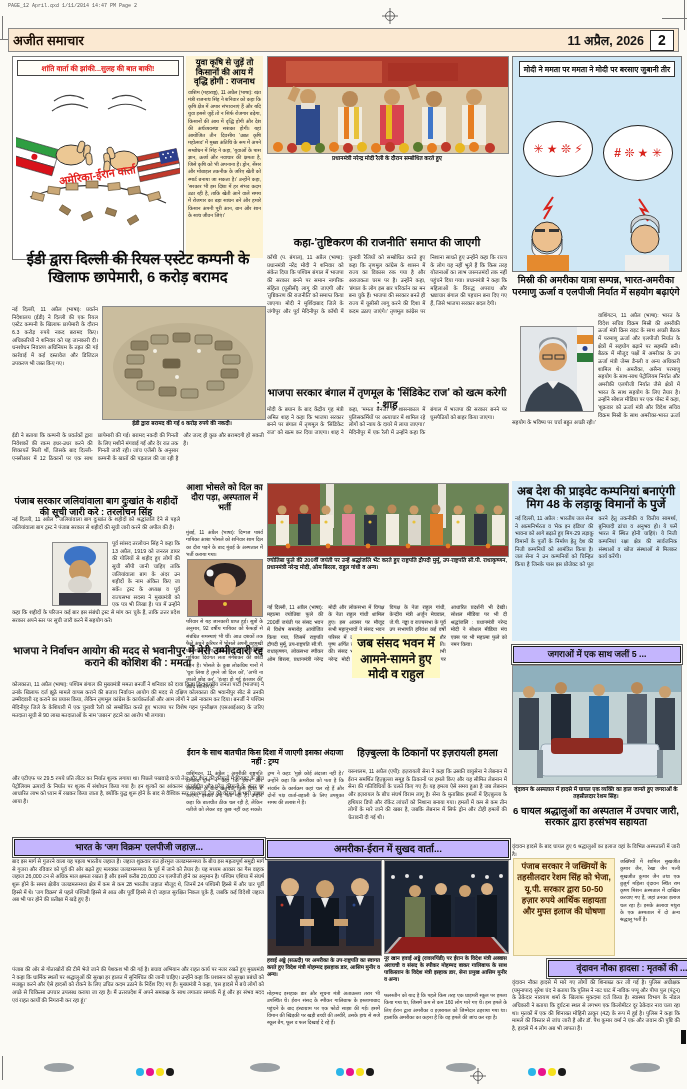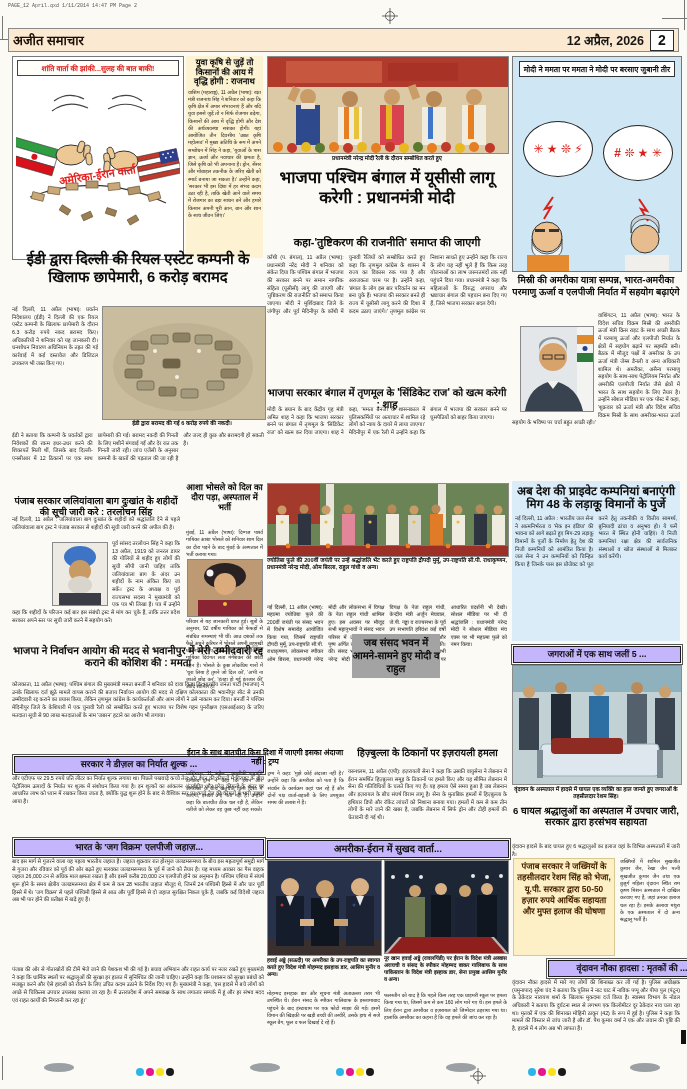--- a/index.html
+++ b/index.html
@@ -36,21 +36,21 @@
       </svg>
   </div>
   <div class="abs mark" style="left:684px;top:0;width:1px;height:30px;"></div>
   <div class="abs mark" style="left:662px;top:18px;width:25px;height:1px;"></div>
   <div class="abs mark" style="left:2px;top:16px;width:1px;height:24px;"></div>
   <div class="abs mark" style="left:0;top:39px;width:10px;height:1px;"></div>
 
   <div class="abs" style="left:8px;top:28px;width:671px;height:24px;background:#fbe9d2;border:1px solid #8a8a8a;display:flex;align-items:center;padding:0 4px;box-sizing:border-box;">
     <div style="font-size:13px;font-weight:bold;color:#1c0f05;">अजीत समाचार</div>
     <div style="flex:1;"></div>
-    <div style="font-size:12.5px;font-weight:bold;color:#161616;margin-right:6px;">12 अप्रैल, 2026</div>
+    <div style="font-size:12.5px;font-weight:bold;color:#161616;margin-right:6px;">11 अप्रैल, 2026</div>
     <div style="width:22px;height:19px;background:#fff;border:1.5px solid #2a2a2a;font-size:14px;font-weight:bold;text-align:center;line-height:19px;">2</div>
   </div>
 
   <div class="abs panel" style="left:12px;top:56px;width:170px;height:202px;border:1px solid #777;background:#ffffff;">
     <div style="margin:3px 4px;border:1px solid #444;color:#e42320;font-weight:bold;font-size:7.3px;text-align:center;padding:2px 1px;background:#fffef8;">शांति वार्ता की झांकी...सुलह की बात बाकी!</div>
     <svg viewBox="0 0 164 172" style="width:164px;height:172px;display:block;margin:0 auto;">
       <rect width="164" height="172" fill="#ffffff"></rect>
 
       <g stroke="#444" fill="none" stroke-width="1.2">
         <path d="M38 22 q14 -10 30 -2"></path>
@@ -158,21 +158,20 @@
           <circle cx="164" cy="91" r="5" fill="#e67e22"></circle>
         <circle cx="178" cy="90" r="5" fill="#c0392b"></circle>
           <circle cx="192" cy="91" r="5" fill="#e8b820"></circle>
           <circle cx="206" cy="90" r="5" fill="#e67e22"></circle>
           <circle cx="222" cy="91" r="5" fill="#c0392b"></circle>
       </g>
     </svg>
   </div>
   <div class="abs cap" style="left:267px;top:155px;width:240px;height:10px;">प्रधानमंत्री नरेन्द्र मोदी रैली के दौरान सम्बोधित करते हुए</div>
 
-  <div class="abs hl" style="left:267px;top:167px;width:240px;height:66px;font-size:16.5px;line-height:1.22;">भाजपा पश्चिम बंगाल में यूसीसी लागू करेगी : प्रधानमंत्री मोदी</div>
   <div class="abs hl" style="left:267px;top:236px;width:240px;height:15px;font-size:11px;">कहा-'तुष्टिकरण की राजनीति' समाप्त की जाएगी</div>
   <div class="abs bodytx cols3" style="left:267px;top:254px;width:240px;height:130px;">काँथी (प. बंगाल), 11 अप्रैल (भाषा): प्रधानमंत्री नरेंद्र मोदी ने शनिवार को संकेत दिया कि पश्चिम बंगाल में भाजपा की सरकार बनने पर समान नागरिक संहिता (यूसीसी) लागू की जाएगी और 'तुष्टिकरण की राजनीति' को समाप्त किया जाएगा। मोदी ने मुर्शिदाबाद जिले के जंगीपुर और पूर्व मेदिनीपुर के काँथी में चुनावी रैलियों को सम्बोधित करते हुए कहा कि तृणमूल कांग्रेस के शासन में राज्य का विकास रुक गया है और अराजकता चरम पर है। उन्होंने कहा, 'बंगाल के लोग इस बार परिवर्तन का मन बना चुके हैं। भाजपा की सरकार बनते ही राज्य में यूसीसी लागू करने की दिशा में कदम उठाए जाएंगे।' तृणमूल कांग्रेस पर निशाना साधते हुए उन्होंने कहा कि राज्य के लोग यह नहीं भूले हैं कि किस तरह योजनाओं का लाभ जरूरतमंदों तक नहीं पहुंचने दिया गया। प्रधानमंत्री ने कहा कि महिलाओं के विरुद्ध अपराध और भ्रष्टाचार बंगाल की पहचान बना दिए गए हैं, जिसे भाजपा सरकार बदल देगी।</div>
   <div class="abs hl" style="left:267px;top:387px;width:240px;height:16px;font-size:10.2px;">भाजपा सरकार बंगाल में तृणमूल के 'सिंडिकेट राज' को खत्म करेगी : शाह</div>
   <div class="abs bodytx cols3" style="left:267px;top:406px;width:240px;height:70px;">मोदी के बयान के बाद केंद्रीय गृह मंत्री अमित शाह ने कहा कि भाजपा सरकार बनने पर बंगाल में तृणमूल के 'सिंडिकेट राज' को खत्म कर दिया जाएगा। शाह ने कहा, 'ममता बनर्जी के शासनकाल में पुलिसकर्मियों पर अत्याचार में शामिल रहे लोगों को न्याय के दायरे में लाया जाएगा।' मेदिनीपुर में एक रैली में उन्होंने कहा कि बंगाल में भाजपा की सरकार बनने पर घुसपैठियों को बाहर किया जाएगा।</div>
 
   <div class="abs panel" style="left:512px;top:56px;width:168px;height:214px;border:1px solid #777;background:#cfe7f5;">
     <div style="margin:4px 6px;border:1px solid #333;background:#fff;color:#101010;font-weight:bold;font-size:7.6px;text-align:center;padding:2px 3px;">मोदी ने ममता पर ममता ने मोदी पर बरसाए जुबानी तीर</div>
     <div class="bub" style="left:10px;top:64px;width:68px;height:54px;font-size:12px;">✳ ★ ❊ ⚡</div>
     <div class="bub" style="left:90px;top:68px;width:68px;height:54px;font-size:12px;"># ❊ ★ ✳</div>
     <svg viewBox="0 0 168 78" style="position:absolute;left:0;bottom:0;width:168px;height:78px;">
@@ -311,21 +310,21 @@
           <circle cx="60" cy="62" r="2.4"></circle>
           <circle cx="100" cy="62" r="2.4"></circle>
           <circle cx="140" cy="62" r="2.4"></circle>
           <circle cx="180" cy="62" r="2.4"></circle>
           <circle cx="220" cy="62" r="2.4"></circle>
         </g>
     </svg>
   </div>
   <div class="abs cap" style="left:267px;top:557px;width:240px;height:19px;text-align:justify;">ज्योतिबा फुले की 200वीं जयंती पर उन्हें श्रद्धांजलि भेंट करते हुए राष्ट्रपति द्रौपदी मुर्मू, उप-राष्ट्रपति सी.पी. राधाकृष्णन, प्रधानमंत्री नरेन्द्र मोदी, ओम बिरला, राहुल गांधी व अन्य।</div>
   <div class="abs bodytx cols4" style="left:267px;top:604px;width:240px;height:142px;font-size:5.1px;">नई दिल्ली, 11 अप्रैल (भाषा): महात्मा ज्योतिबा फुले की 200वीं जयंती पर संसद भवन में विशेष समारोह आयोजित किया गया, जिसमें राष्ट्रपति द्रौपदी मुर्मू, उप-राष्ट्रपति सी.पी. राधाकृष्णन, लोकसभा स्पीकर ओम बिरला, प्रधानमंत्री नरेन्द्र मोदी और लोकसभा में विपक्ष के नेता राहुल गांधी शामिल हुए। इस अवसर पर मौजूद सभी महानुभावों ने संसद भवन परिसर में उनकी प्रतिमा पर पुष्प अर्पित कर श्रद्धांजलि भेंट की। संसद भवन में प्रधानमंत्री नरेन्द्र मोदी व लोकसभा में विपक्ष के नेता राहुल गांधी, केन्द्रीय मंत्री अर्जुन मेघवाल, जे.पी. नड्डा व राज्यसभा के पूर्व उप सभापति हरिवंश कई वर्षों बाद आमने-सामने हुए और कुछ क्षण रुककर बातचीत की। समारोह के उपरांत सभी अतिथियों ने फुले के जीवन पर आधारित प्रदर्शनी भी देखी। सोशल मीडिया पर भी दी श्रद्धांजलि : प्रधानमंत्री नरेन्द्र मोदी ने सोशल मीडिया मंच एक्स पर भी महात्मा फुले को नमन किया।</div>
-  <div class="abs hl" style="left:352px;top:634px;width:88px;height:42px;background:#a3a3a3;font-size:10px;line-height:1.3;padding-top:2px;">जब संसद भवन में आमने-सामने हुए मोदी व राहुल</div>
+  <div class="abs hl" style="left:352px;top:634px;width:88px;height:42px;background:#fef9c3;font-size:12px;line-height:1.3;padding-top:2px;">जब संसद भवन में आमने-सामने हुए मोदी व राहुल</div>
 
   <div class="abs panel" style="left:512px;top:481px;width:168px;height:160px;background:#d9ecf8;">
     <div class="hl" style="font-size:11.8px;margin:4px 2px 3px 2px;">अब देश की प्राइवेट कम्पनियां बनाएंगी मिग 48 के लड़ाकू विमानों के पुर्जे</div>
     <div class="bodytx cols2" style="margin:0 3px;height:110px;">नई दिल्ली, 11 अप्रैल : भारतीय जल सेना ने आत्मनिर्भरता व 'मेक इन इंडिया' की भावना को आगे बढ़ाते हुए मिग-29 लड़ाकू विमानों के पुर्जों के निर्माण हेतु देश की निजी कम्पनियों को आमंत्रित किया है। जल सेना ने उन कम्पनियों को चिन्हित किया है जिनके पास इस प्रोजेक्ट को पूरा करने हेतु तकनीकी व वित्तीय सामर्थ्य, बुनियादी ढांचा व अनुभव हो। ये फर्में भारत में स्थित होनी चाहिएं। ये निजी कम्पनियां रक्षा क्षेत्र की सार्वजनिक संस्थाओं व खोज संस्थाओं से मिलकर कार्य करेंगी।</div>
   </div>
 
   <div class="abs boxhl" style="left:513px;top:646px;width:166px;height:15px;font-size:8.8px;line-height:15px;">जगराओं में एक साथ जलीं 5 ...</div>
   <div class="abs photo" style="left:512px;top:665px;width:168px;height:118px;">
     <svg viewBox="0 0 168 118">
       <rect width="168" height="118" fill="#c2d2d4"></rect>
@@ -353,21 +352,20 @@
   <div class="abs bodytx" style="left:512px;top:843px;width:168px;height:13px;">वृंदावन हादसे के बाद घायल हुए 6 श्रद्धालुओं का इलाज वहां के विभिन्न अस्पतालों में जारी है।</div>
   <div class="abs" style="left:513px;top:858px;width:102px;height:98px;background:#fdf0c6;border:1px solid #d8c890;font-weight:bold;font-size:8.4px;line-height:1.35;text-align:center;color:#4a2400;padding:2px;box-sizing:border-box;overflow:hidden;">पंजाब सरकार ने जख्मियों के तहसीलदार रेशम सिंह को भेजा, यू.पी. सरकार द्वारा 50-50 हज़ार रुपये आर्थिक सहायता और मुफ्त इलाज की घोषणा</div>
   <div class="abs bodytx" style="left:620px;top:858px;width:60px;height:98px;font-size:5px;">जख्मियों में शामिल सुखजीत कुमार जैन, रेखा जैन पत्नी सुखजीत कुमार जैन तथा एक बुजुर्ग महिला वृंदावन स्थित राम कृष्ण मिशन अस्पताल में दाखिल करवाए गए हैं, जहां उनका इलाज चल रहा है। इसके अलावा मथुरा के एक अस्पताल में दो अन्य श्रद्धालु भर्ती हैं।</div>
 
   <div class="abs boxhl" style="left:513px;top:960px;width:166px;height:15px;font-size:8.8px;line-height:15px;margin-left:35px;">वृंदावन नौका हादसा : मृतकों की ...</div>
   <div class="abs bodytx" style="left:512px;top:979px;width:168px;height:78px;">वृंदावन नौका हादसे में मारे गए लोगों की शिनाख्त कर ली गई है। पुलिस अधीक्षक (यमुनापार) सुरेश चंद ने बताया कि पुलिस ने नाट घाट में नाविक पप्पू और पीपा पुल (पंटून) के ठेकेदार नारायण शर्मा के खिलाफ मुकदमा दर्ज किया है। स्वास्थ्य विभाग के नोडल अधिकारी ने बताया कि दुर्घटना स्थल से लगभग एक किलोमीटर दूर ठेकेदार नाव चला रहा था। मृतकों में एक की शिनाख्त मोहिनी ठाकुर (42) के रूप में हुई है। पुलिस ने कहा कि मामले की विस्तार से जांच जारी है और डॉ. पैथ कुमार वर्मा ने एक और जवान की पुष्टि की है, हादसे में 4 लोग अब भी लापता हैं।</div>
 
   <div class="abs hl" style="left:12px;top:645px;width:252px;height:34px;font-size:10.2px;">भाजपा ने निर्वाचन आयोग की मदद से भवानीपुर में मेरी उम्मीदवारी रद्द कराने की कोशिश की : ममता</div>
   <div class="abs bodytx" style="left:12px;top:681px;width:252px;height:72px;">कोलकाता, 11 अप्रैल (भाषा): पश्चिम बंगाल की मुख्यमंत्री ममता बनर्जी ने शनिवार को दावा किया कि भारतीय जनता पार्टी (भाजपा) ने उनके खिलाफ दर्ज झूठे मामले वापस कराने की बजाय निर्वाचन आयोग की मदद से दक्षिण कोलकाता की भवानीपुर सीट से उनकी उम्मीदवारी रद्द कराने का प्रयास किया, लेकिन तृणमूल कांग्रेस के कार्यकर्ताओं और आम लोगों ने उसे नाकाम कर दिया। बनर्जी ने पश्चिम मेदिनीपुर जिले के केशियारी में एक चुनावी रैली को सम्बोधित करते हुए भाजपा पर विशेष गहन पुनरीक्षण (एसआईआर) के जरिए मतदाता सूची से 90 लाख मतदाताओं के नाम 'जबरन' हटाने का आरोप भी लगाया।</div>
 
-  <div class="abs boxhl" style="left:14px;top:756px;width:248px;height:15px;font-size:9px;line-height:15px;">सरकार ने डीज़ल का निर्यात शुल्क ...</div>
   <div class="abs bodytx" style="left:12px;top:775px;width:252px;height:60px;">और एटीएफ पर 29.5 रुपये प्रति लीटर का निर्यात शुल्क लगाया था। पिछले पखवाड़े कच्चे तेल और ईंधन की कीमतों में गिरावट के बीच पेट्रोलियम उत्पादों के निर्यात पर शुल्क में संशोधन किया गया है। इन शुल्कों का आंकलन अंतर्राष्ट्रीय और घरेलू कीमतों के अंतर पर आधारित लाभ को ध्यान में रखकर किया जाता है, क्योंकि युद्ध शुरू होने के बाद से वैश्विक स्तर पर कच्चे तेल की कीमतों में भारी उछाल आया है।</div>
 
   <div class="abs boxhl" style="left:14px;top:839px;width:248px;height:15px;font-size:9px;line-height:15px;">भारत के 'जग विक्रम' एलपीजी जहाज़...</div>
   <div class="abs bodytx" style="left:12px;top:858px;width:252px;height:85px;">बाद इस मार्ग से गुजरने वाला यह पहला भारतीय जहाज है। जहाज शुक्रवार रात होरमुज जलडमरूमध्य के बीच इस महत्वपूर्ण समुद्री मार्ग से गुजरा और रविवार को पूर्व की ओर बढ़ते हुए मलक्का जलडमरूमध्य के पूर्व में जाने को तैयार है। यह मध्यम आकार का गैस वाहक जहाज 26,000 टन से अधिक माल क्षमता रखता है और इसमें करीब 20,000 टन एलपीजी होने का अनुमान है। पश्चिम एशिया में संघर्ष शुरू होने के समय क्षेत्रीय जलडमरूमध्य क्षेत्र में कम से कम 28 भारतीय जहाज मौजूद थे, जिनमें 24 पश्चिमी हिस्से में और चार पूर्वी हिस्से में थे। 'जग विक्रम' से पहले पश्चिमी हिस्से से आठ और पूर्वी हिस्से से दो जहाज सुरक्षित निकल चुके हैं, जबकि कई विदेशी जहाज अब भी पार होने की प्रतीक्षा में खड़े हुए हैं।</div>
 
   <div class="abs bodytx" style="left:12px;top:966px;width:252px;height:90px;">पंजाब की ओर से गोताखोरों की टीमें भेजे जाने की पेशकश भी की गई है। बचाव अभियान और राहत कार्य पर नजर रखते हुए मुख्यमंत्री ने कहा कि धार्मिक स्थलों पर श्रद्धालुओं की सुरक्षा हर हालत में सुनिश्चित की जानी चाहिए। उन्होंने कहा कि प्रशासन को सुरक्षा प्रबंधों को मजबूत करने और ऐसे हादसों को रोकने के लिए उचित कदम उठाने के निर्देश दिए गए हैं। मुख्यमंत्री ने कहा, 'इस हादसे में बचे लोगों को अच्छे से चिकित्सा उपचार उपलब्ध कराया जा रहा है। मैं उत्तरप्रदेश में अपने समकक्ष के साथ लगातार सम्पर्क में हूं और हर संभव मदद एवं राहत कार्यों की निगरानी कर रहा हूं।'</div>
 
   <div class="abs hl" style="left:186px;top:748px;width:158px;height:20px;font-size:7.6px;line-height:1.2;">ईरान के साथ बातचीत किस दिशा में जाएगी इसका अंदाजा नहीं : ट्रम्प</div>
   <div class="abs bodytx cols2" style="left:186px;top:770px;width:158px;height:66px;font-size:5px;">वाशिंगटन, 11 अप्रैल : अमरीकी राष्ट्रपति डोनाल्ड ट्रम्प ने कहा कि ईरान और अमरीका के बीच बातचीत किस दिशा में जाएगी, इसका उन्हें पता नहीं है। उन्होंने कहा कि बातचीत ठीक चल रही है, लेकिन नतीजे को लेकर वह कुछ नहीं कह सकते। ट्रम्प ने कहा: 'मुझे कोई अंदाजा नहीं है।' उन्होंने कहा कि अमरीका को पता है कि संवर्धन के कार्यक्रम कहां चल रहे हैं और दोनों पक्ष वार्ता-बहाली के लिए उपयुक्त समय की तलाश में हैं।</div>
 

